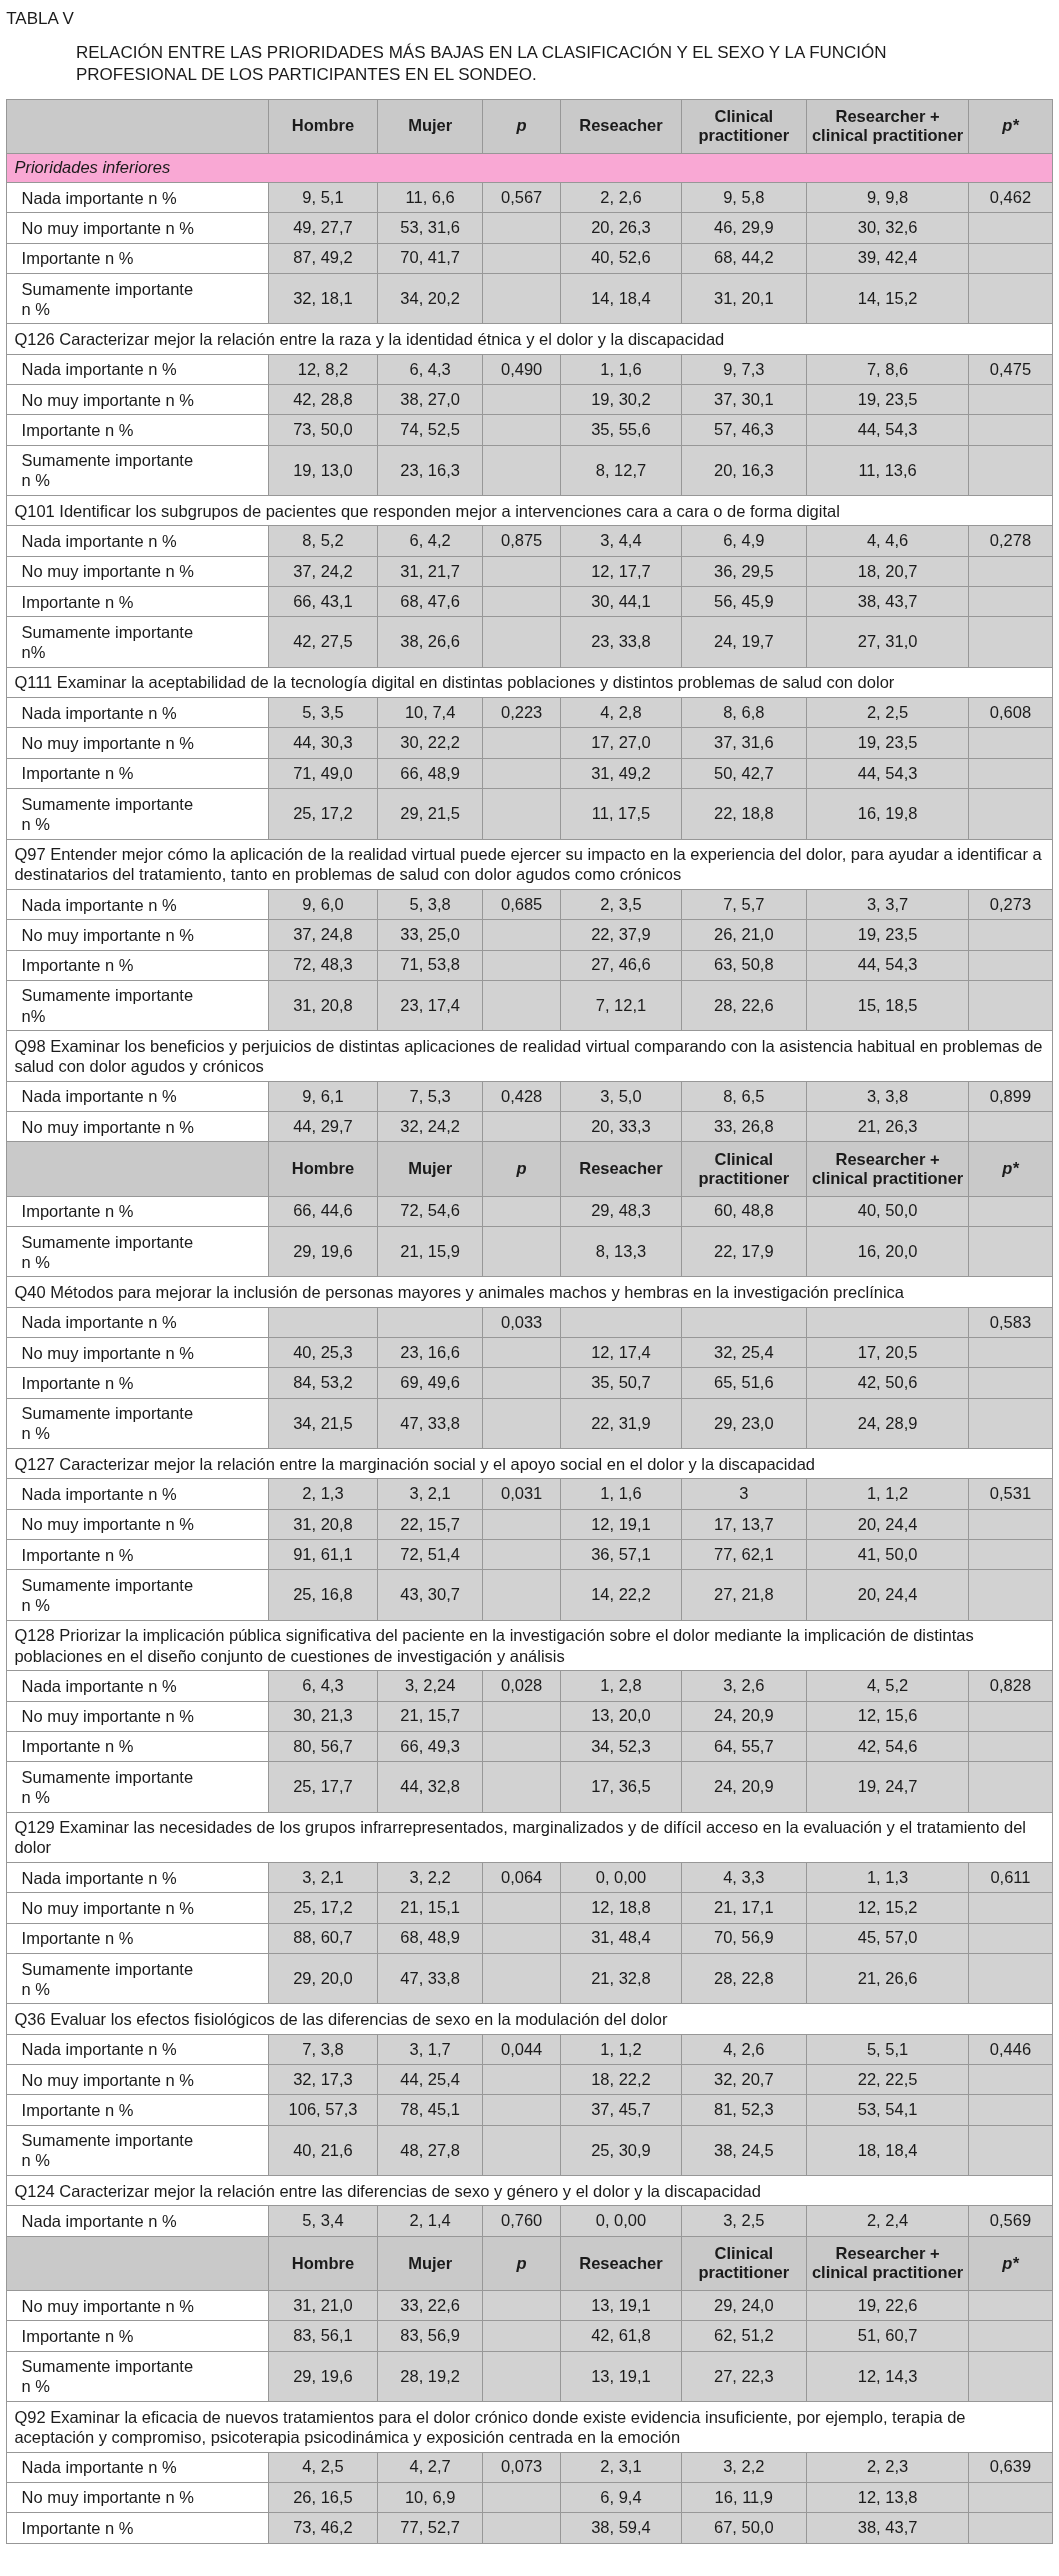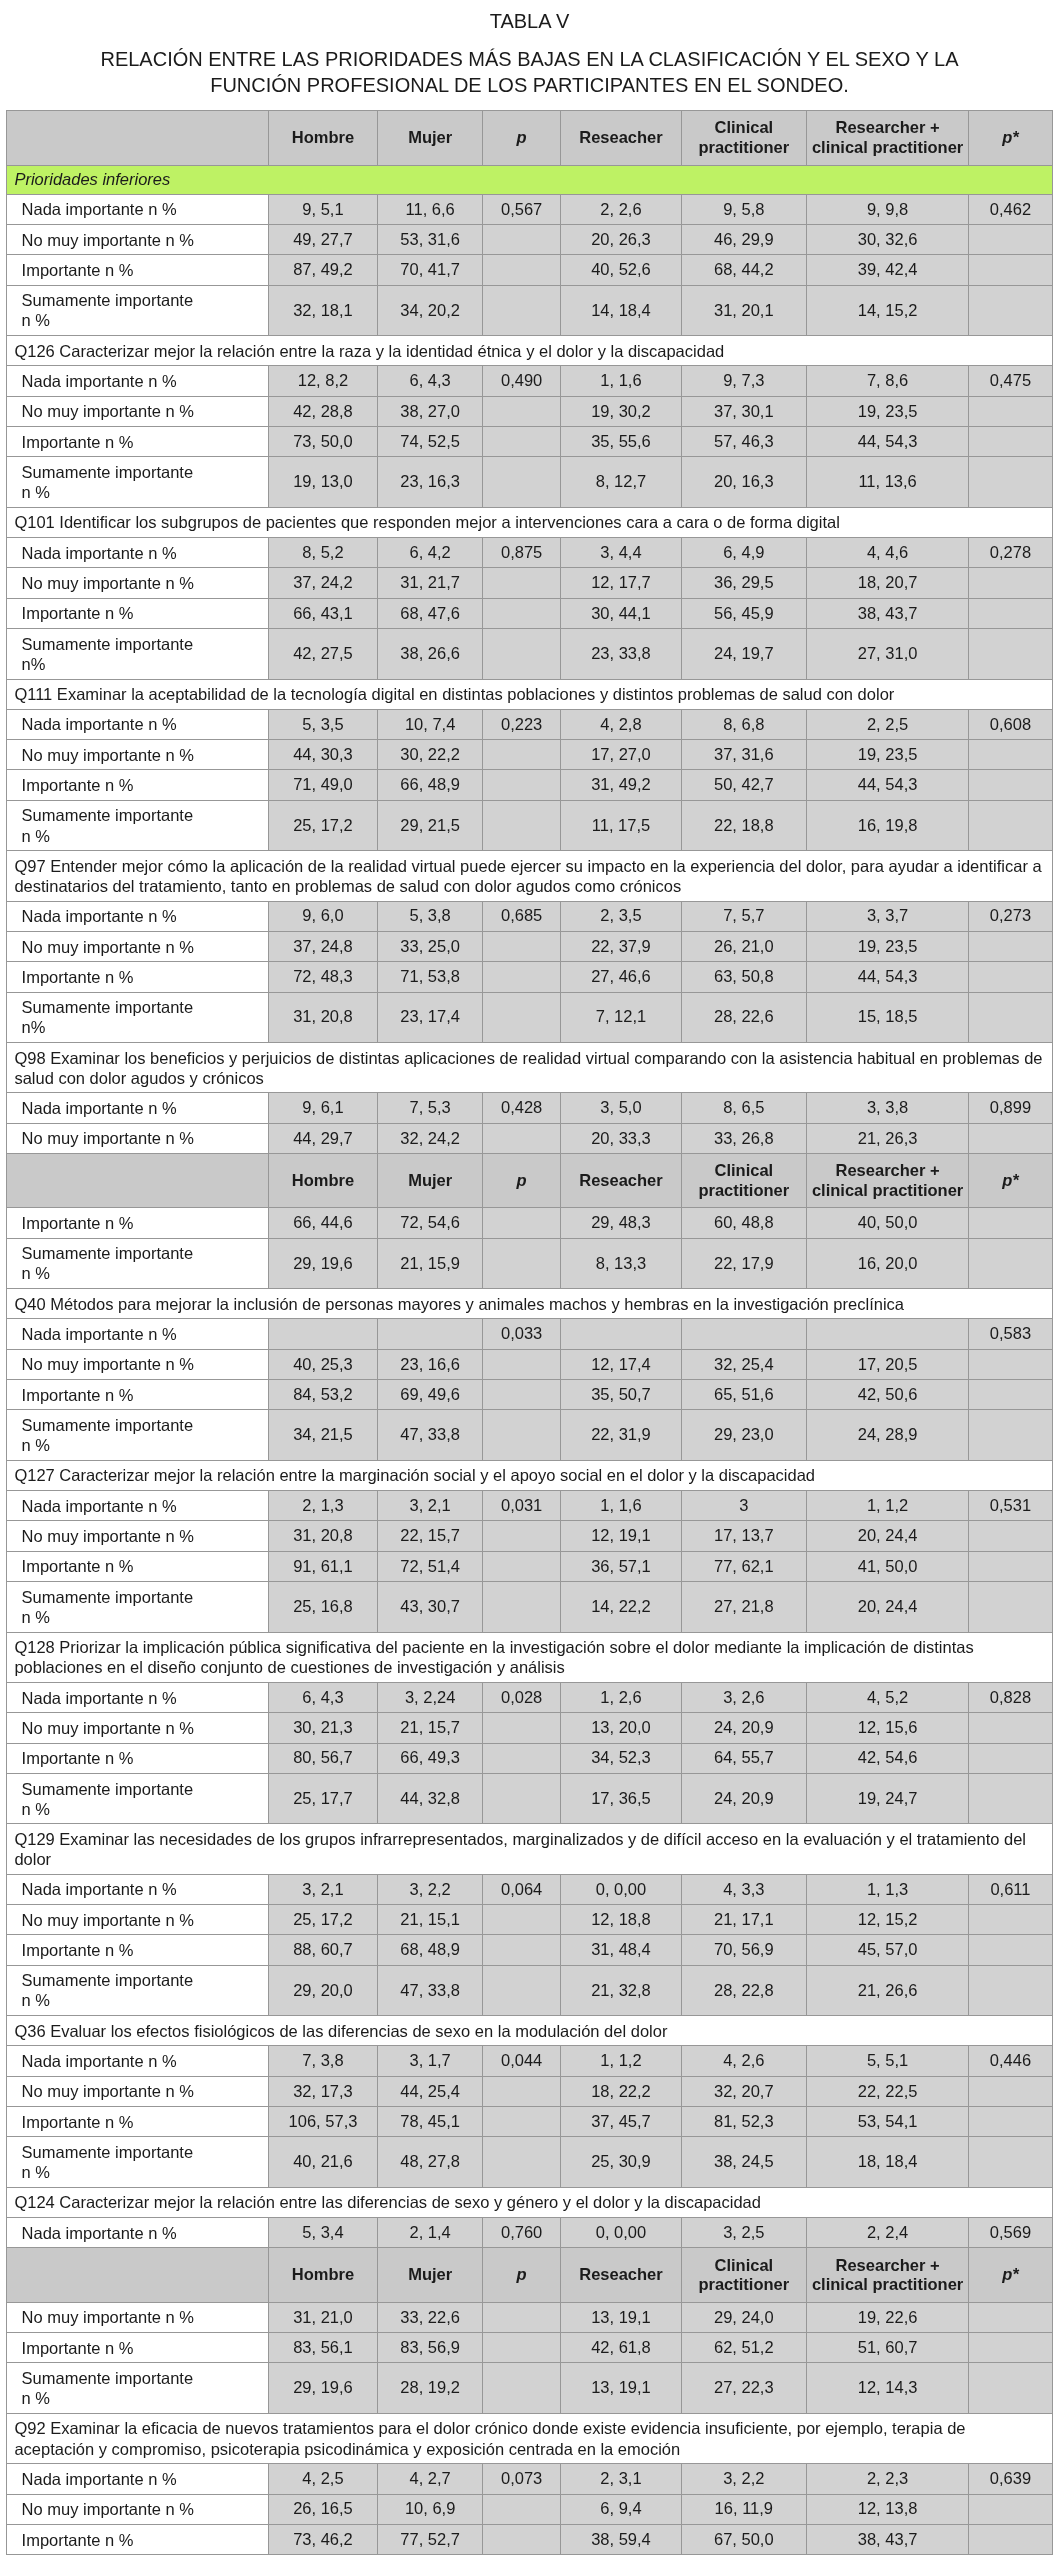--- a/index.html
+++ b/index.html
@@ -3,21 +3,21 @@
 <meta charset="utf-8">
 <style>
   html, body { margin: 0; padding: 0; background: #ffffff; }
   .page {
     width: 1059px;
     box-sizing: border-box;
     padding: 5.2px 6.2px 10.3px 6.2px;
     font-family: "Liberation Sans", "DejaVu Sans", sans-serif;
     color: #1b1b1b;
   }
-  .titles { text-align: center; font-size: 20px; line-height: 1.3; margin: 3.1px auto 6.2px auto; }
+  .titles { text-align: left; font-size: 17px; line-height: 1.3; margin: 3.1px auto 6.2px auto; }
   .t-num { margin-bottom: 1px; }
   .t-main { max-width: 907px; margin: 12px auto; }
 
   table.results {
     width: 100%;
     border-collapse: collapse;
     table-layout: fixed;
     font-size: 16.5px;
     border: 1.5px solid #8a8a8a;
   }
@@ -27,21 +27,21 @@
     background: #c9c9c9;
     font-weight: bold;
     text-align: center;
     padding: 7.2px 3.1px;
     line-height: 1.18;
     overflow-wrap: break-word;
   }
   .ital { font-style: italic; }
 
   .qcell  { background: #ffffff; text-align: left; padding: 4.6px 7.2px; line-height: 1.22; }
-  .seccell{ background: #bef264; font-style: italic; text-align: left; padding: 4.6px 7.2px; }
+  .seccell{ background: #f9a8d4; font-style: italic; text-align: left; padding: 4.6px 7.2px; }
 
   .lcell {
     background: #ffffff;
     text-align: left;
     padding: 4.6px 4.1px 4.6px 14.4px;
     line-height: 1.22;
     white-space: pre-line;
   }
   .vcell {
     background: #d2d2d2;
@@ -445,21 +445,21 @@
           <td class="vcell"></td>
         </tr>
         <tr>
           <td colspan="8" class="qcell">Q128 Priorizar la implicación pública significativa del paciente en la investigación sobre el dolor mediante la implicación de distintas poblaciones en el diseño conjunto de cuestiones de investigación y análisis</td>
         </tr>
         <tr>
           <td class="lcell">Nada importante n %</td>
           <td class="vcell">6, 4,3</td>
           <td class="vcell">3, 2,24</td>
           <td class="vcell">0,028</td>
-          <td class="vcell">1, 2,6</td>
+          <td class="vcell">1, 2,8</td>
           <td class="vcell">3, 2,6</td>
           <td class="vcell">4, 5,2</td>
           <td class="vcell">0,828</td>
         </tr>
         <tr>
           <td class="lcell">No muy importante n %</td>
           <td class="vcell">30, 21,3</td>
           <td class="vcell">21, 15,7</td>
           <td class="vcell"></td>
           <td class="vcell">13, 20,0</td>

